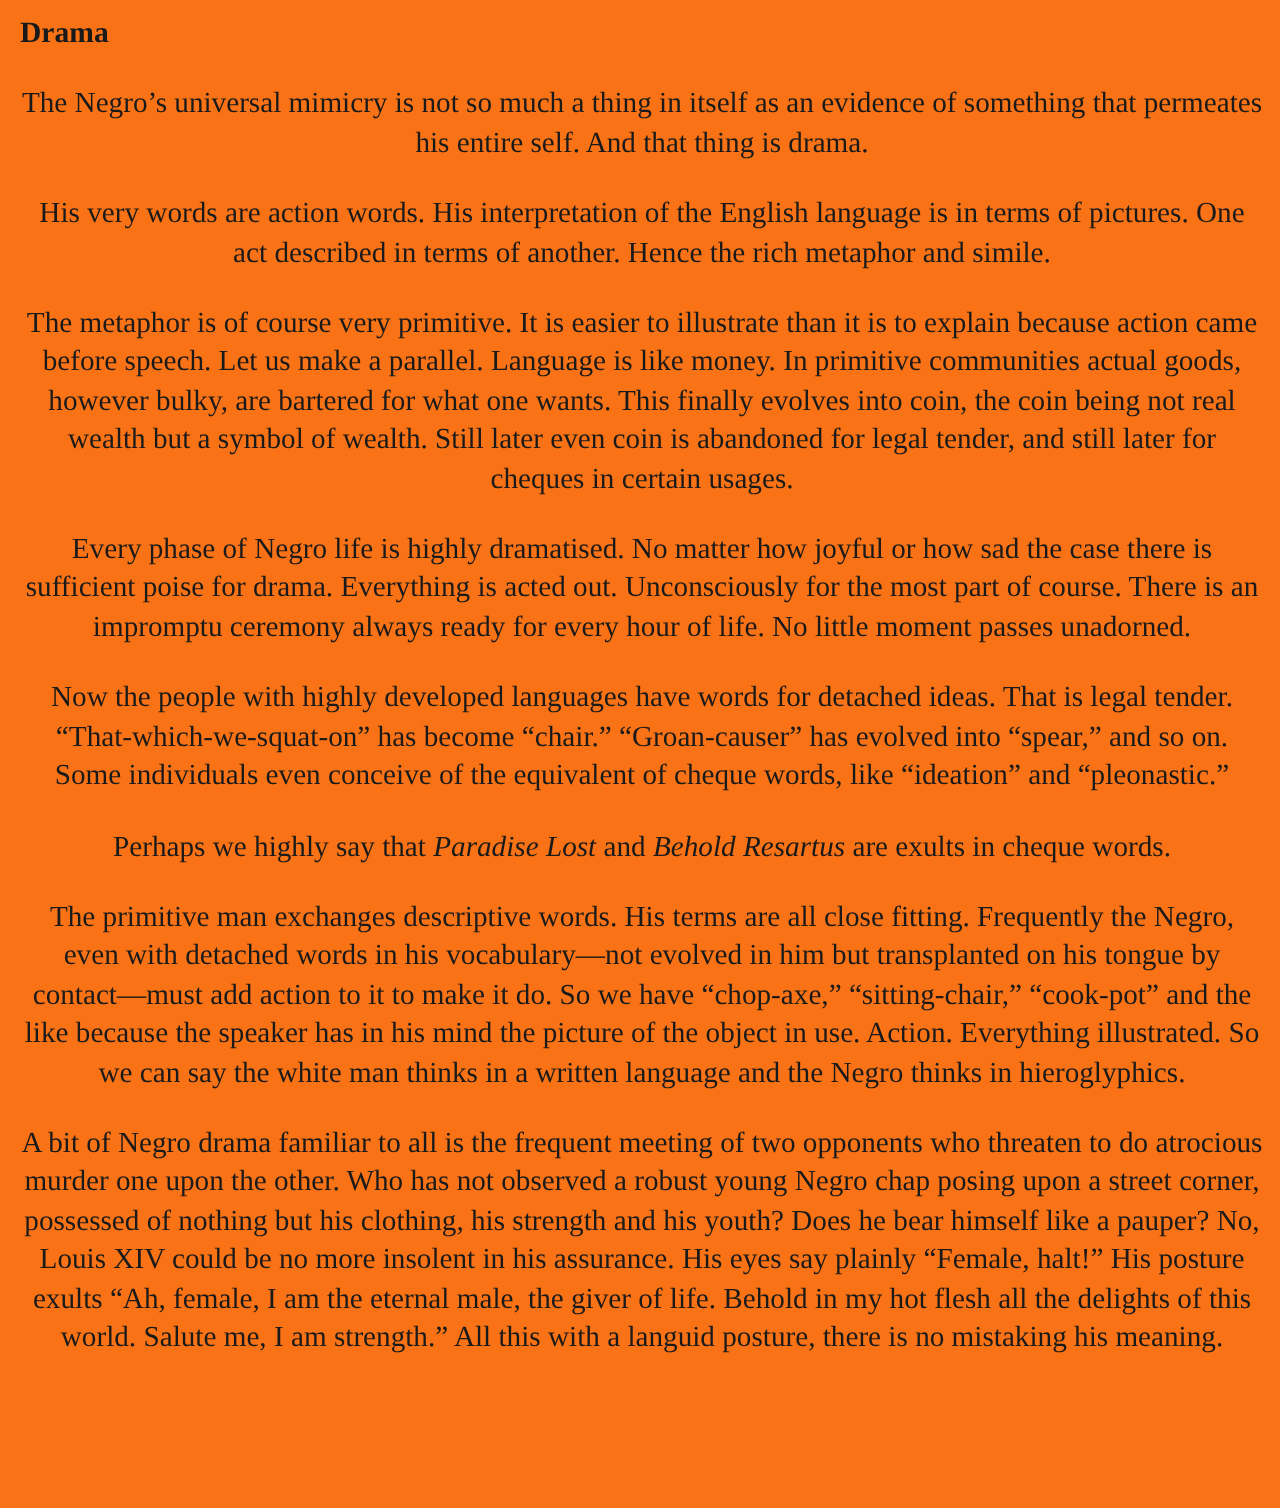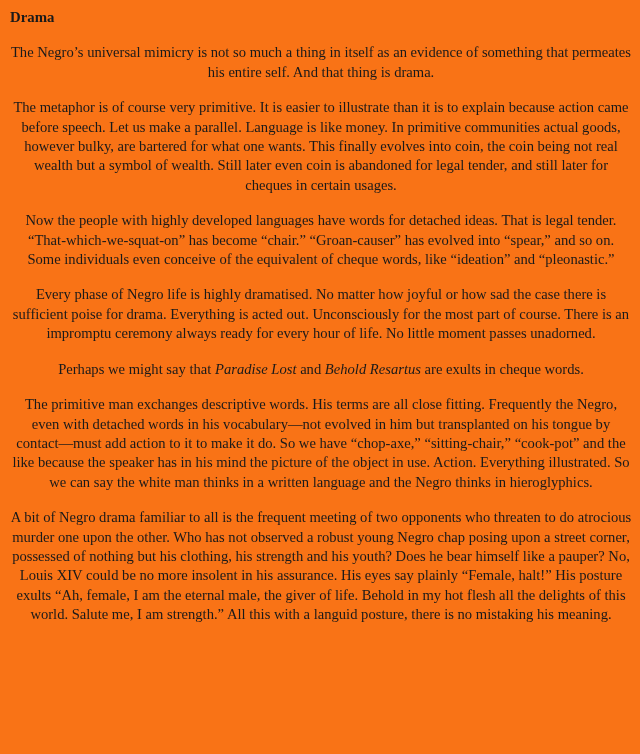--- a/index.html
+++ b/index.html
@@ -43,27 +43,28 @@
 </head>
 <body>
 
 <div class="page">
   <div class="content">
 
     <h1 class="heading">Drama</h1>
 
     <p class="para"><span>The Negro’s universal mimicry is not so much a thing in itself as an evidence of something that permeates his entire self. And that thing is drama.</span></p>
 
+    <p class="para"><span>His very words are action words. His interpretation of the English language is in terms of pictures. One act described in terms of another. Hence the rich metaphor and simile.</span></p>
 
     <p class="para"><span>The metaphor is of course very primitive. It is easier to illustrate than it is to explain because action came before speech. Let us make a parallel. Language is like money. In primitive communities actual goods, however bulky, are bartered for what one wants. This finally evolves into coin, the coin being not real wealth but a symbol of wealth. Still later even coin is abandoned for legal tender, and still later for cheques in certain usages.</span></p>
 
+    <p class="para"><span>Every phase of Negro life is highly dramatised. No matter how joyful or how sad the case there is sufficient poise for drama. Everything is acted out. Unconsciously for the most part of course. There is an impromptu ceremony always ready for every hour of life. No little moment passes unadorned.</span></p>
+
     <p class="para"><span>Now the people with highly developed languages have words for detached ideas. That is legal tender. “That-which-we-squat-on” has become “chair.” “Groan-causer” has evolved into “spear,” and so on. Some individuals even conceive of the equivalent of cheque words, like “ideation” and “pleonastic.”</span></p>
 
-    <p class="para"><span>Every phase of Negro life is highly dramatised. No matter how joyful or how sad the case there is sufficient poise for drama. Everything is acted out. Unconsciously for the most part of course. There is an impromptu ceremony always ready for every hour of life. No little moment passes unadorned.</span></p>
-
-    <p class="para"><span>Perhaps we might say that </span><em class="italic">Paradise Lost</em><span> and </span><em class="italic">Behold Resartus</em><span> are exults in cheque words.</span></p>
+    <p class="para"><span>Perhaps we highly say that </span><em class="italic">Paradise Lost</em><span> and </span><em class="italic">Behold Resartus</em><span> are exults in cheque words.</span></p>
 
     <p class="para"><span>The primitive man exchanges descriptive words. His terms are all close fitting. Frequently the Negro, even with detached words in his vocabulary—not evolved in him but transplanted on his tongue by contact—must add action to it to make it do. So we have “chop-axe,” “sitting-chair,” “cook-pot” and the like because the speaker has in his mind the picture of the object in use. Action. Everything illustrated. So we can say the white man thinks in a written language and the Negro thinks in hieroglyphics.</span></p>
 
     <p class="para"><span>A bit of Negro drama familiar to all is the frequent meeting of two opponents who threaten to do atrocious murder one upon the other. Who has not observed a robust young Negro chap posing upon a street corner, possessed of nothing but his clothing, his strength and his youth? Does he bear himself like a pauper? No, Louis XIV could be no more insolent in his assurance. His eyes say plainly “Female, halt!” His posture exults “Ah, female, I am the eternal male, the giver of life. Behold in my hot flesh all the delights of this world. Salute me, I am strength.” All this with a languid posture, there is no mistaking his meaning.</span></p>
 
   </div>
 </div>
 
 </body></html>

